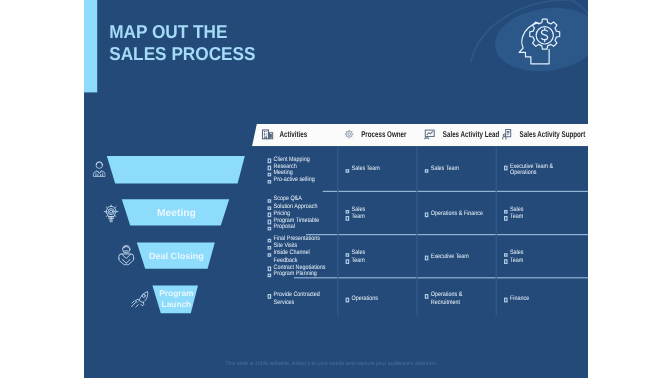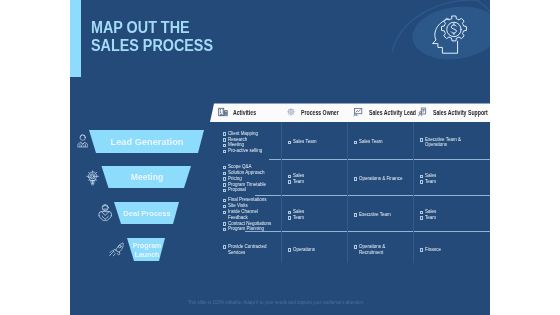--- a/index.html
+++ b/index.html
@@ -98,28 +98,25 @@
         <span class="hlabel">Sales Activity Support</span>
       </div>
     </div>
 
     <svg class="funnel" width="140" height="150" viewBox="0 0 140 150" style="position:absolute;left:15px;top:125px;">
       <polygon points="4,5 119,5 113,28 11,28" fill="#8ddcfb"></polygon>
       <polygon points="16.5,41 106,41 99,63 23.5,63" fill="#8ddcfb"></polygon>
       <polygon points="29,77 94,77 88,99 36,99" fill="#8ddcfb"></polygon>
       <polygon points="42,113 80,113 74,136 49,136" fill="#8ddcfb"></polygon>
     </svg>
-    <div class="funnel-label" style="left:21px;top:130px;width:112px;height:23px;font-size:9.25px;">
-        <span>Lead Generation</span>
-      </div>
     <div class="funnel-label" style="left:27px;top:166px;width:100px;height:22px;font-size:8.6px;">
         <span>Meeting</span>
       </div>
     <div class="funnel-label" style="left:33px;top:202px;width:88px;height:22px;font-size:7.55px;">
-        <span>Deal Process</span>
+        <span>Deal Closing</span>
       </div>
     <div class="funnel-label" style="left:40px;top:238px;width:74px;height:23px;font-size:6.95px;line-height:9px;">
         <span style="white-space:normal;width:32px;">Program Launch</span>
       </div>
 
     <svg class="sicon" width="11.5" height="13.5" viewBox="0 0 14 16" style="position:absolute;left:6.8px;top:134px;">
       <g fill="none" stroke="#cfe3f5" stroke-width="0.75" stroke-linejoin="round" stroke-linecap="round">
         <circle cx="7" cy="4.2" r="3.3"></circle>
         <path d="M4.0 3.8 a3.0 3.0 0 0 1 6.0 0"></path>
         <path d="M1.0 15.2 v-1.6 a3.3 3.3 0 0 1 2.4 -3.1 l1.3 -0.4 l2.3 2.1 l2.3 -2.1 l1.3 0.4 a3.3 3.3 0 0 1 2.4 3.1 v1.6 z"></path>

